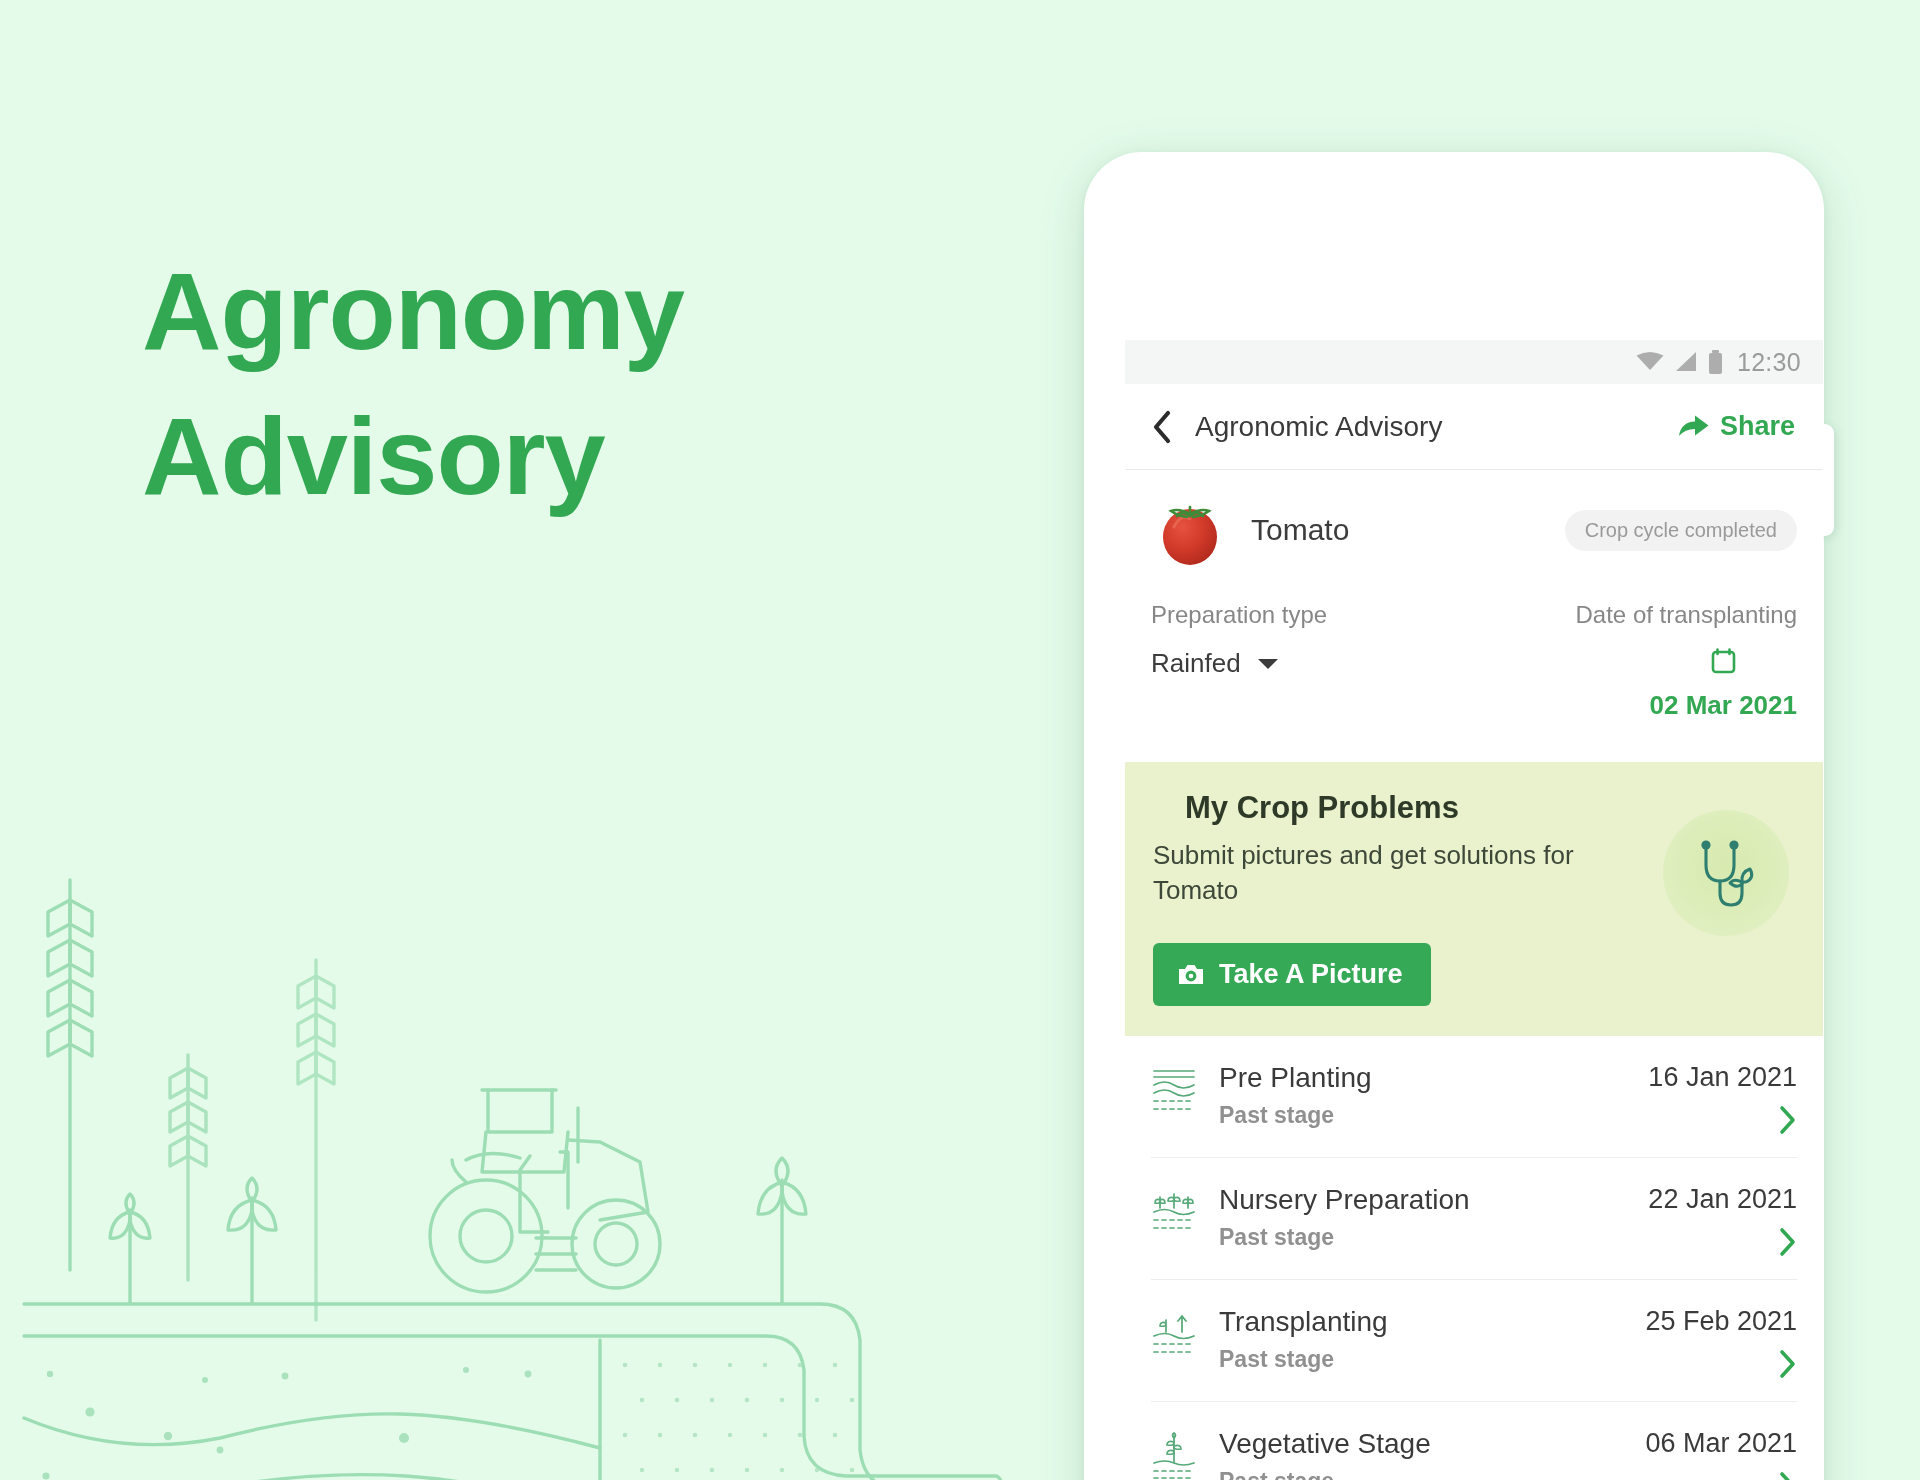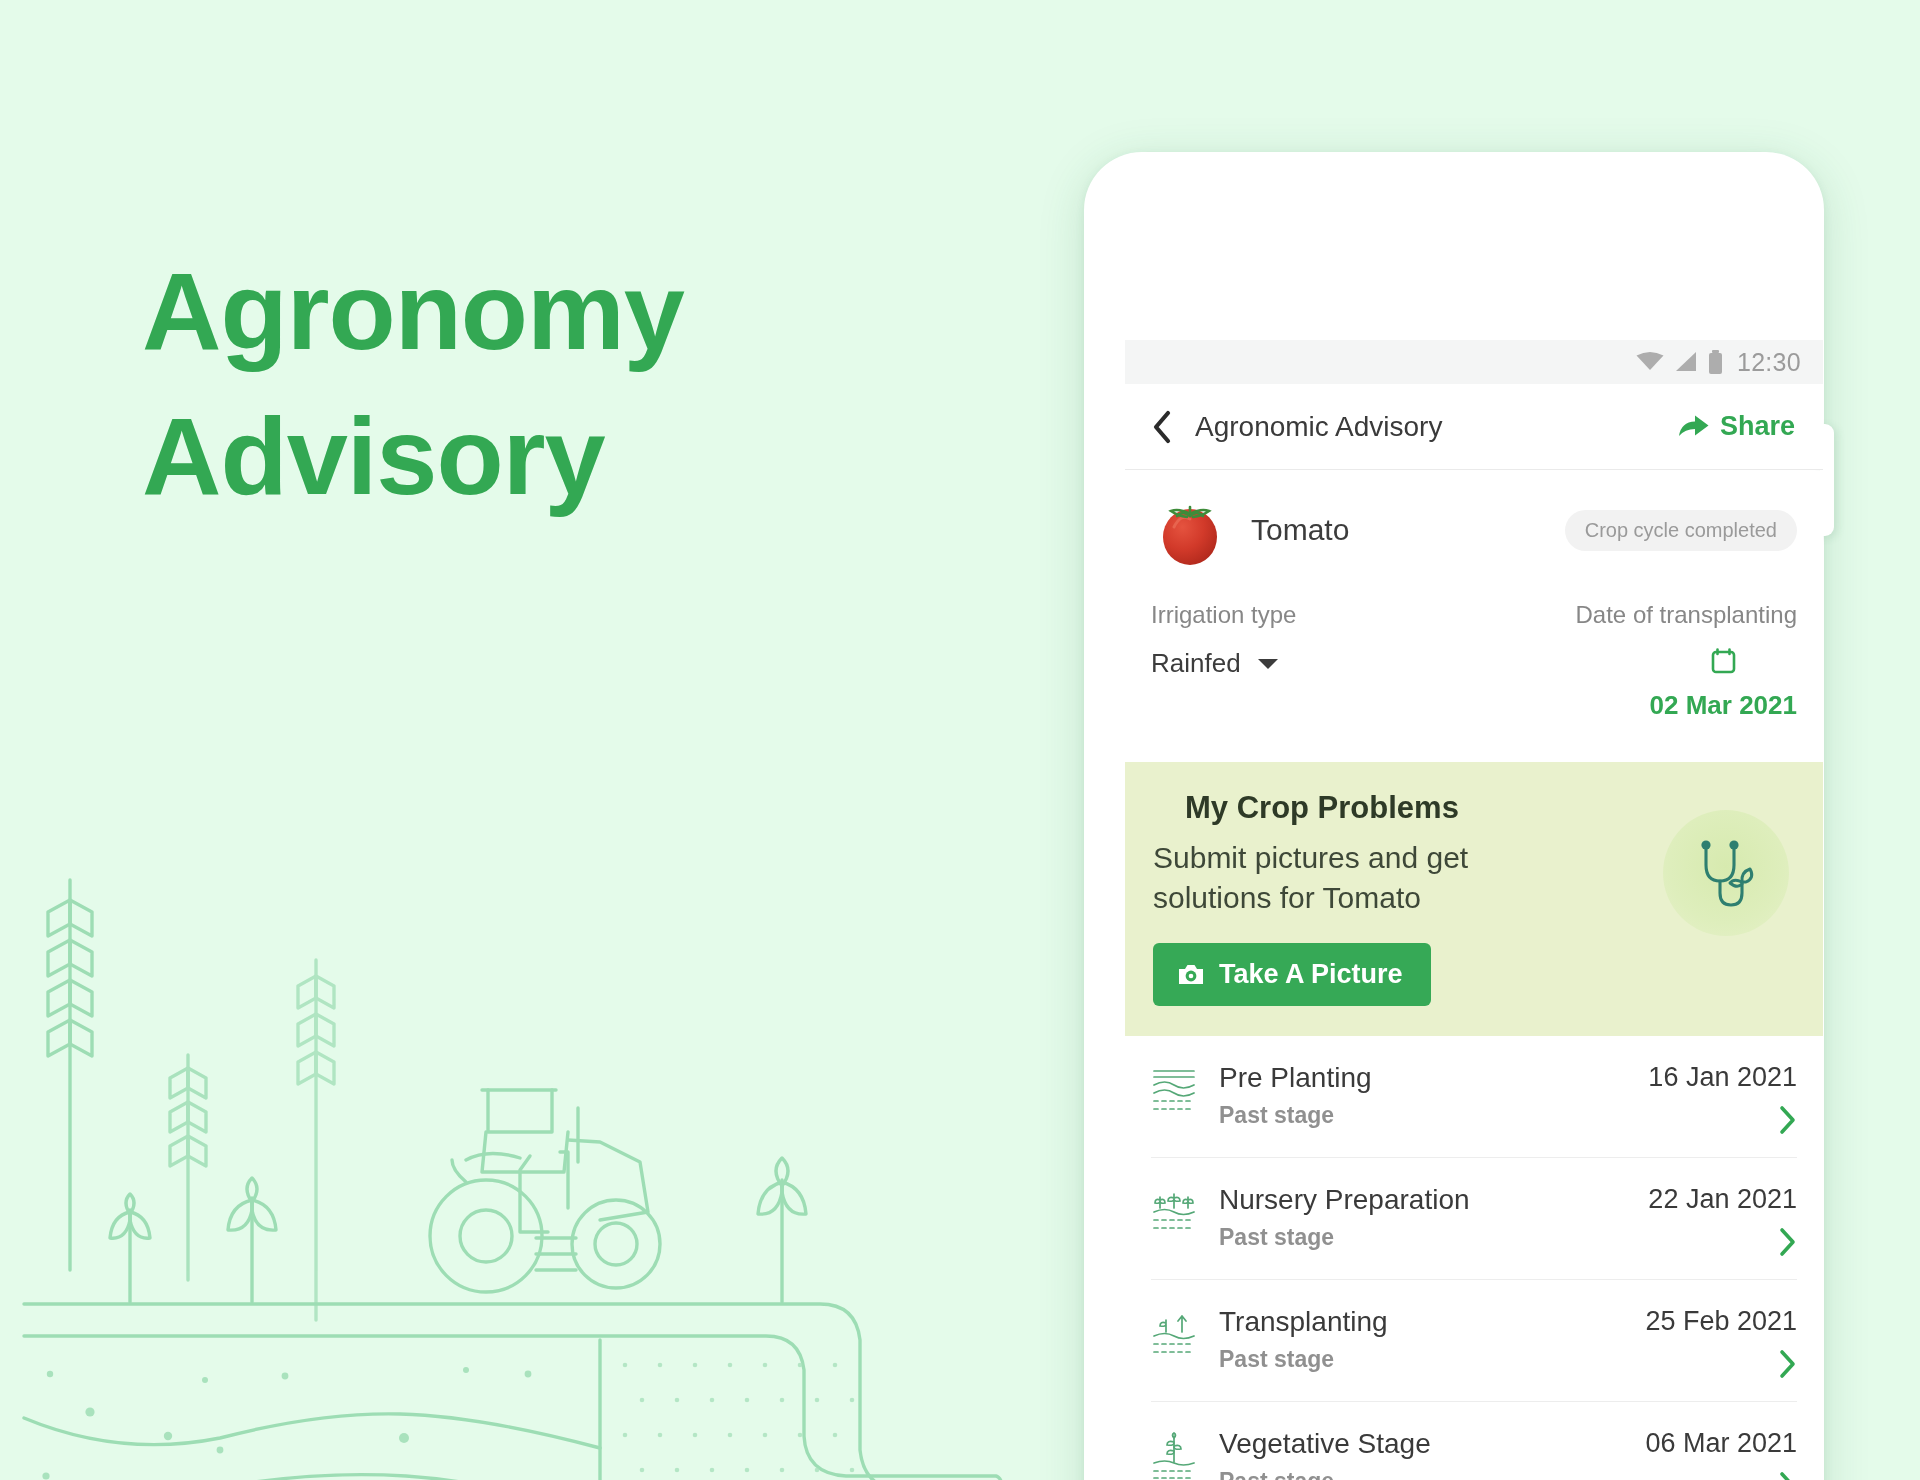--- a/index.html
+++ b/index.html
@@ -161,21 +161,21 @@
   #crop-card {
     position: absolute;
     left: 1125px; top: 762px;
     width: 698px; height: 274px;
     background: #E9F1CD;
     padding: 28px 30px 0 28px;
     overflow: hidden;
   }
   #card-title { font-size: 31px; font-weight: 700; color: #2E3A27; margin-left: 32px; }
   #card-sub {
-    font-size: 30px; color: #3E4838;
+    font-size: 26px; color: #3E4838;
     margin-top: 12px; line-height: 1.33;
     max-width: 440px;
   }
   #take-picture-btn {
     position: absolute;
     left: 28px; bottom: 30px;
     display: inline-flex; align-items: center; gap: 14px;
     background: #36A956;
     color: #fff;
     font-size: 27px; font-weight: 700;
@@ -502,21 +502,21 @@
           <path d="M39 25 Q46 19 52 25"></path>
         </g>
       </svg>
     </div>
     <span id="crop-name">Tomato</span>
     <span id="crop-status">Crop cycle completed</span>
   </div>
 
   <div id="meta-row">
     <div class="meta-col">
-      <span class="meta-label">Irrigation type</span>
+      <span class="meta-label">Preparation type</span>
       <span class="meta-value">
         <span>Rainfed</span>
         <svg width="22" height="14" viewBox="0 0 22 14">
           <path d="M1 2 L11 12 L21 2 Z" fill="#3C3C3C"></path>
         </svg>
       </span>
     </div>
     <div class="meta-col right">
       <span class="meta-label">Date of transplanting</span>
       <span class="meta-value accent">

